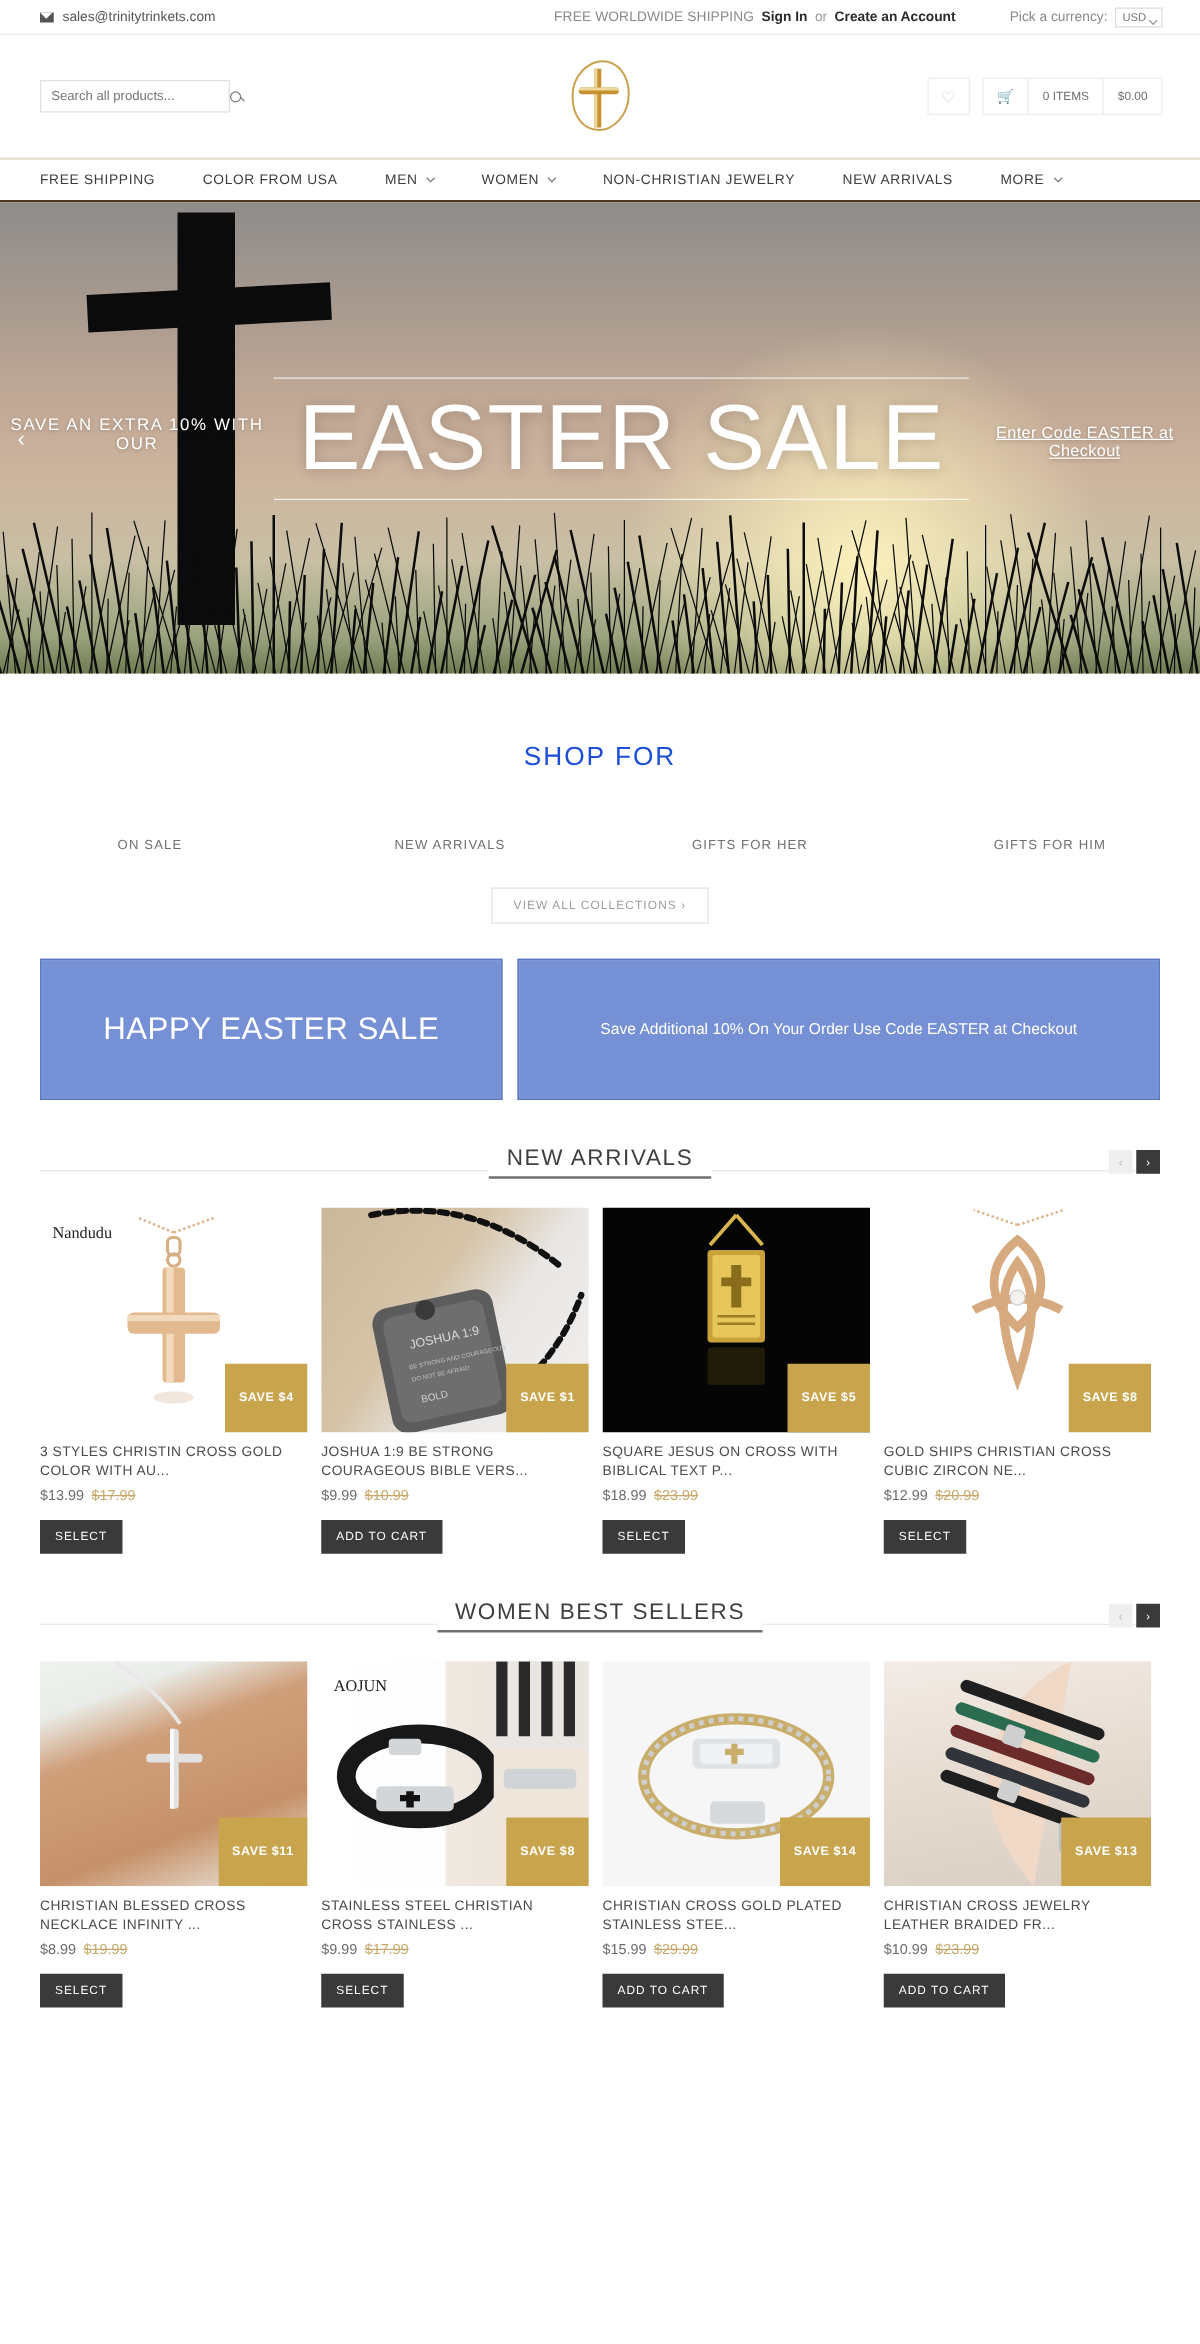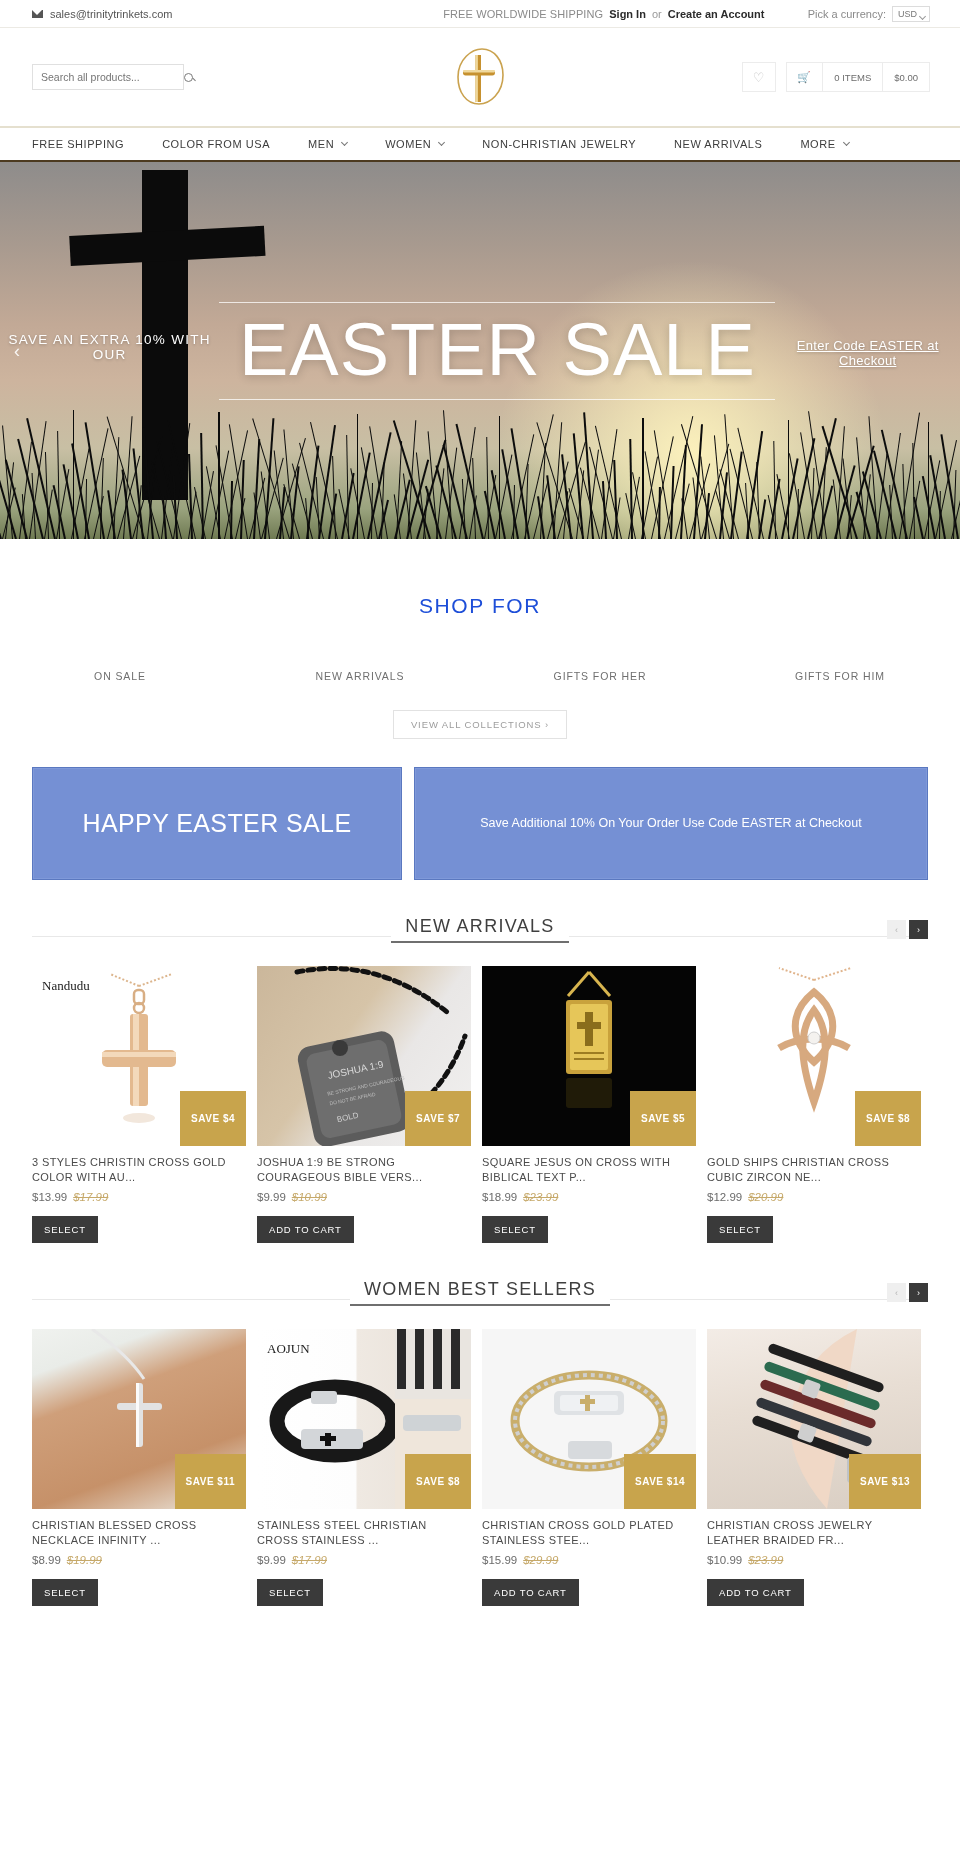--- a/index.html
+++ b/index.html
@@ -193,21 +193,21 @@
   .badge {
     position: absolute; right: 0; bottom: 0; background: #c8a44c; color: #fff;
     font-size: 10px; font-weight: bold; letter-spacing: .5px; padding: 22px 11px;
   }
   .card-title {
     font-size: 11px; line-height: 15px; color: #4b4b4b; letter-spacing: .4px;
     margin-top: 9px; min-height: 30px; cursor: pointer;
   }
   .card-prices { margin-top: 6px; font-size: 11.5px; color: #6b6b6b; }
   .price-now { color: #6b6b6b; }
-  .price-was { color: #c6a96a; text-decoration: line-through; margin-left: 6px; font-style: italic; }
+  .price-was { color: #c6a96a; text-decoration: line-through; margin-left: 6px; }
   .btn-dark {
     display: inline-block; margin-top: 13px; background: #3a3a3a; color: #fff;
     font-size: 9.5px; letter-spacing: .8px; padding: 8px 12px; border: 0; cursor: pointer;
     font-family: "Liberation Sans", sans-serif;
   }
   .pad-bottom { height: 24px; }
 
   
   .art { position: absolute; inset: 0; }
   .art-label { position: absolute; left: 10px; top: 12px; font-family: "Liberation Serif", serif; font-size: 13px; color: #222; }
@@ -602,21 +602,21 @@
        <path d="M150 150 Q190 120 208 70" stroke="#111" stroke-width="5" fill="none" stroke-dasharray="6 5" stroke-linecap="round"></path>
        <rect x="48" y="72" width="98" height="102" rx="13" fill="#5c5c5c" transform="rotate(-12 97 123)"></rect>
        <rect x="56" y="80" width="82" height="86" rx="9" fill="#6e6e6e" transform="rotate(-12 97 123)"></rect>
        <circle cx="83" cy="82" r="8" fill="#3a3a3a"></circle>
        <text x="74" y="108" font-family="Liberation Sans" font-size="10" fill="#d9d9d9" transform="rotate(-12 97 123)">JOSHUA 1:9</text>
        <text x="70" y="124" font-family="Liberation Sans" font-size="5" fill="#bdbdbd" transform="rotate(-12 97 123)">BE STRONG AND COURAGEOUS</text>
        <text x="70" y="134" font-family="Liberation Sans" font-size="5" fill="#bdbdbd" transform="rotate(-12 97 123)">DO NOT BE AFRAID</text>
        <text x="74" y="152" font-family="Liberation Sans" font-size="8" fill="#cfcfcf" transform="rotate(-12 97 123)">BOLD</text>
      </svg>
    </div>
-            <span class="badge">SAVE $7</span>
+            <span class="badge">SAVE $1</span>
           </div><div class="card-title">JOSHUA 1:9 BE STRONG COURAGEOUS BIBLE VERS...</div><div class="card-prices"><span class="price-now">$9.99</span><span class="price-was">$10.99</span></div><button class="btn-dark">ADD TO CART</button></div>
         <div class="card"><div class="card-img">
             <div class="art" style="background:#050505">
      <svg width="214" height="180" viewBox="0 0 214 180">
        <path d="M107 6 L86 30" stroke="#d8b54f" stroke-width="3" fill="none"></path>
        <path d="M107 6 L128 30" stroke="#d8b54f" stroke-width="3" fill="none"></path>
        <rect x="84" y="34" width="46" height="74" rx="3" fill="#c9a23c"></rect>
        <rect x="88" y="38" width="38" height="66" rx="2" fill="#e6c659"></rect>
        <rect x="103" y="46" width="8" height="34" fill="#8a6d1c"></rect>
        <rect x="95" y="56" width="24" height="7" fill="#8a6d1c"></rect>

